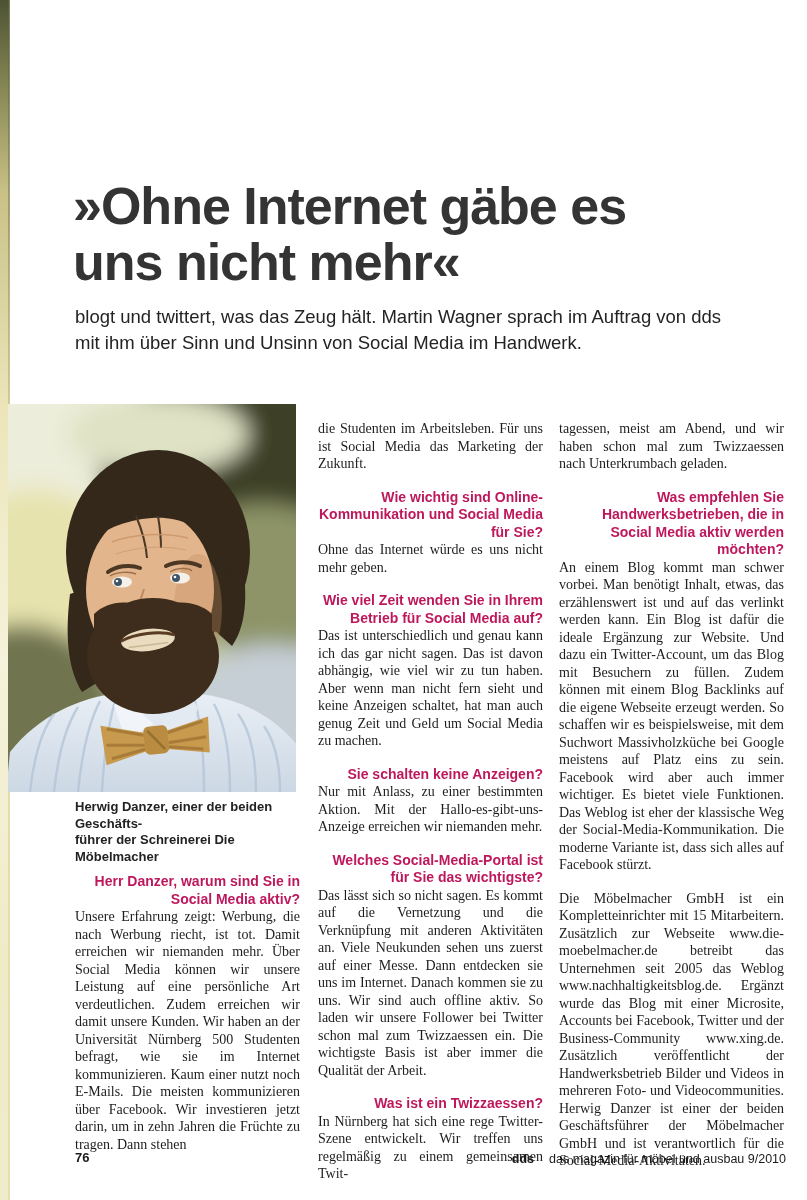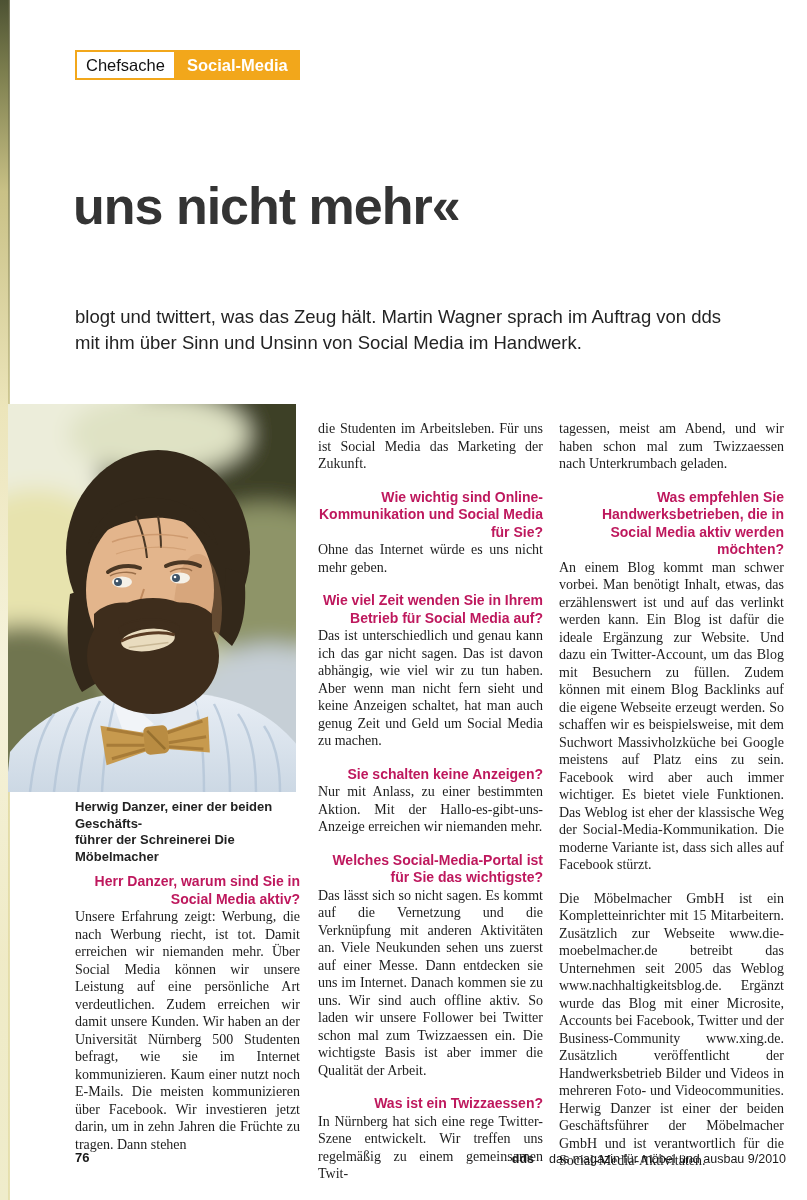--- a/index.html
+++ b/index.html
@@ -85,26 +85,23 @@
   .footer-mag b { font-weight:700; margin-right:15px; }
 </style>
 </head>
 <body>
 
 <div class="page">
 
   <div class="scan-edge"></div>
   <div class="scan-edge-line"></div>
 
-  <div class="kicker">
-    <span class="sect">Chefsache</span>
-    <span class="topic">Social-Media</span>
-  </div>
 
   <h1 class="headline">
+    <span>»Ohne Internet gäbe es</span>
     <span>uns nicht mehr«</span>
   </h1>
 
   <p class="standfirst">
     <span>blogt und twittert, was das Zeug hält. Martin Wagner sprach im Auftrag von dds</span>
     <span>mit ihm über Sinn und Unsinn von Social Media im Handwerk.</span>
   </p>
 
   <div class="photo">
     <svg width="288" height="388" viewBox="0 0 288 388" xmlns="http://www.w3.org/2000/svg">

